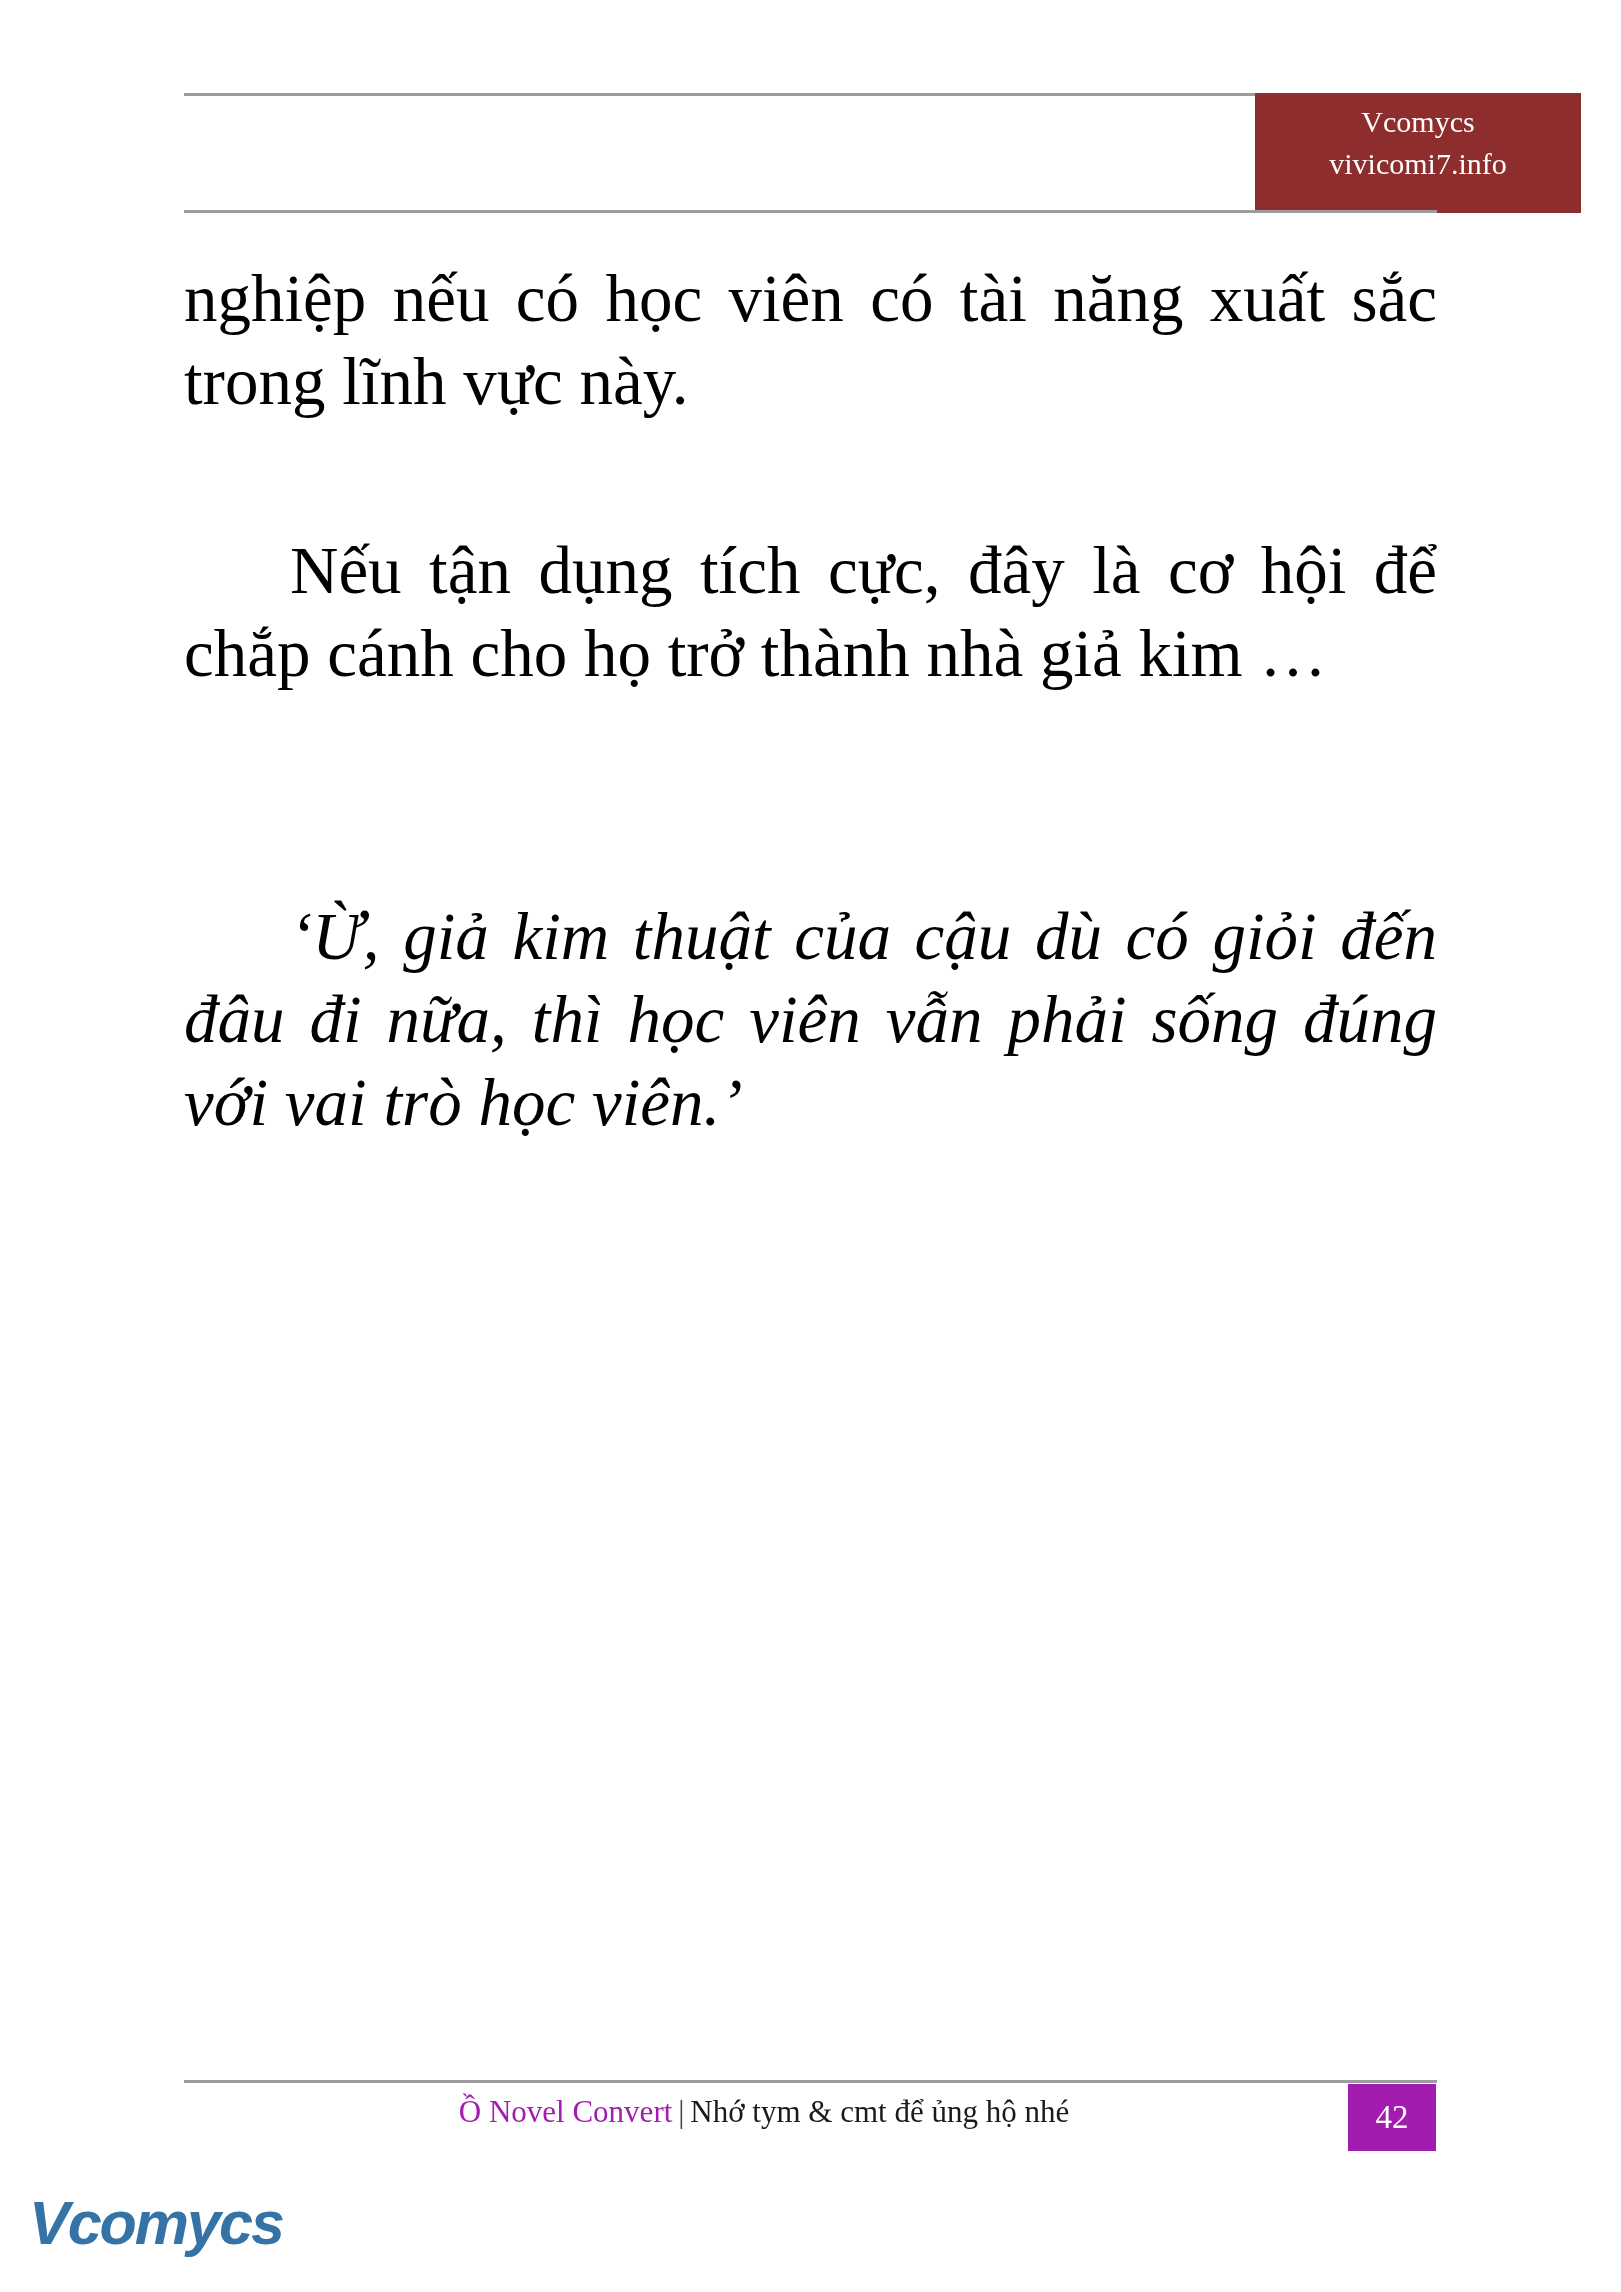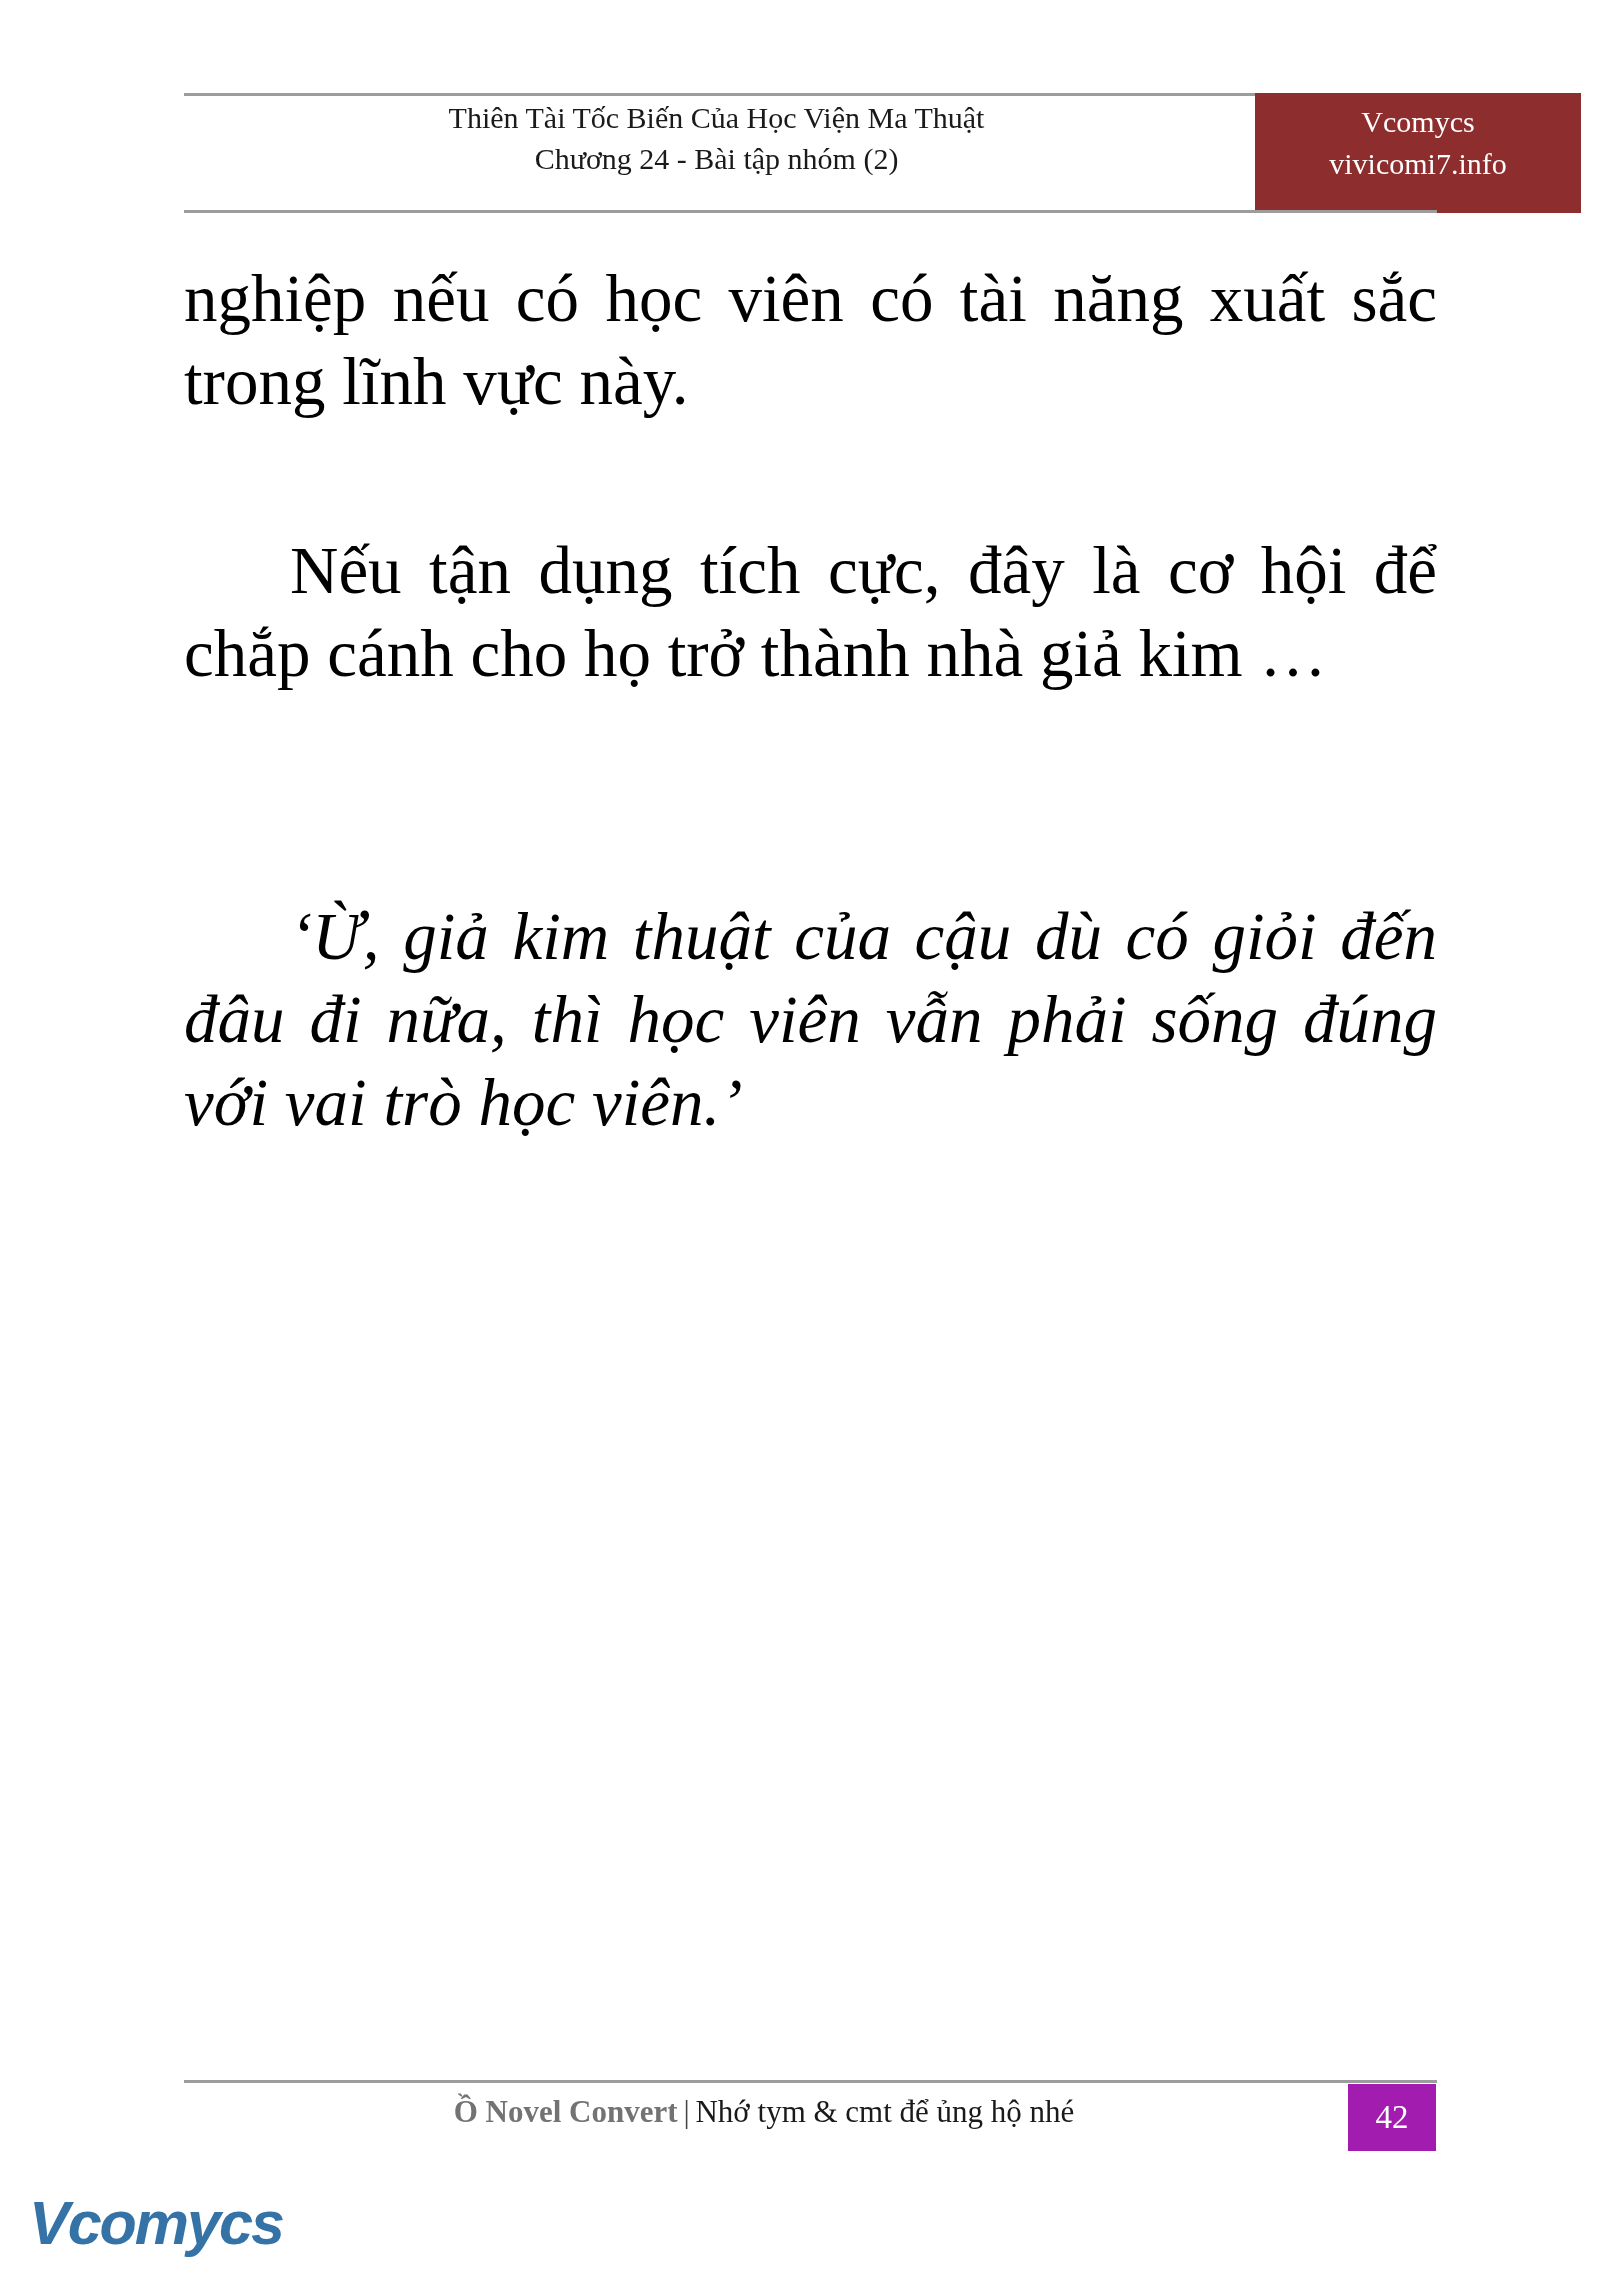--- a/index.html
+++ b/index.html
@@ -134,22 +134,22 @@
     left: 0;
     top: 9.8px;
     width: 1160px;
     text-align: center;
     font-size: 31px;
     color: #1a1a1a;
     white-space: nowrap;
     font-family: "Liberation Serif", serif;
   }
   .footer-text .brand {
-    color: #737373;
-    font-weight: bold;
+    color: #a21caf;
+    font-weight: normal;
   }
   .footer-text .sep {
     color: #444;
     margin: 0 5.9px;
   }
   .footer-page {
     position: absolute;
     left: 1164px;
     top: 0;
     width: 88px;
@@ -186,24 +186,20 @@
     color: #2b6ca3;
   }
 </style>
 </head>
 <body>
 
 <div class="page">
 
   <div class="header">
     <div class="header-rule"></div>
-    <div class="header-title">
-      <span>Thiên Tài Tốc Biến Của Học Viện Ma Thuật</span>
-      <span class="line2">Chương 24 - Bài tập nhóm (2)</span>
-    </div>
     <div class="header-badge">
       <span>Vcomycs</span>
       <span>vivicomi7.info</span>
     </div>
     <div class="header-rule bottom"></div>
   </div>
 
   <div class="body-area">
     <p class="para">nghiệp nếu có học viên có tài năng xuất sắc trong lĩnh vực này.</p>
     <p class="gap"></p>

